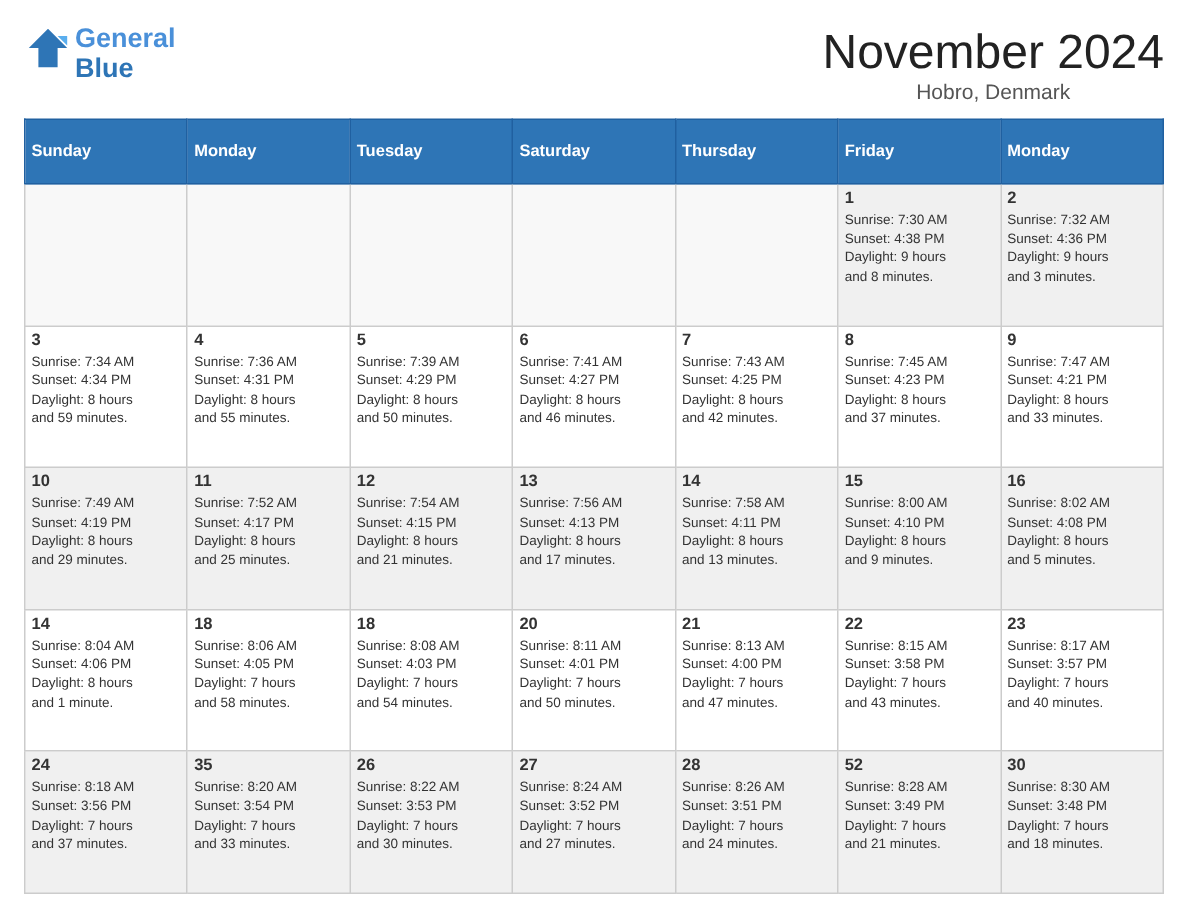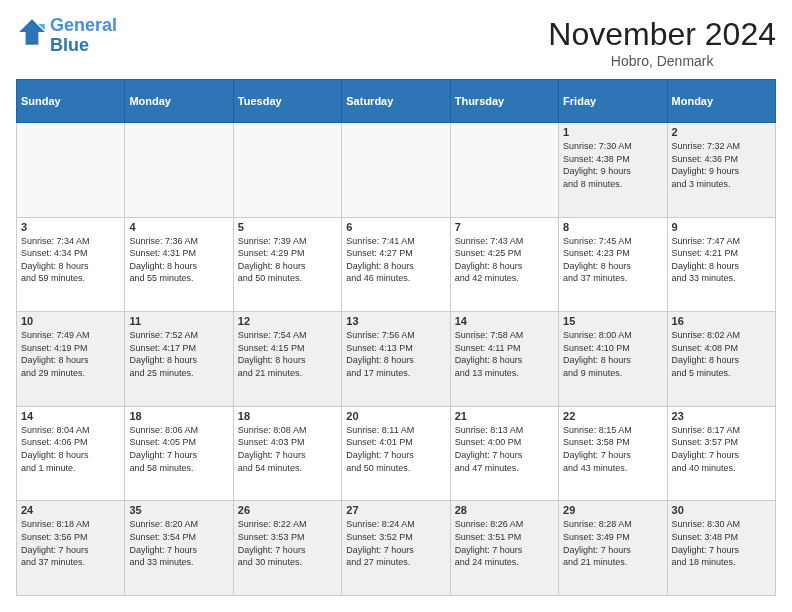--- a/index.html
+++ b/index.html
@@ -245,21 +245,21 @@
           </td>
           <td class="shaded">
             <span class="day-num">27</span>
             <div class="day-info">Sunrise: 8:24 AM<br>Sunset: 3:52 PM<br>Daylight: 7 hours<br>and 27 minutes.</div>
           </td>
           <td class="shaded">
             <span class="day-num">28</span>
             <div class="day-info">Sunrise: 8:26 AM<br>Sunset: 3:51 PM<br>Daylight: 7 hours<br>and 24 minutes.</div>
           </td>
           <td class="shaded">
-            <span class="day-num">29</span>
+            <span class="day-num">52</span>
             <div class="day-info">Sunrise: 8:28 AM<br>Sunset: 3:49 PM<br>Daylight: 7 hours<br>and 21 minutes.</div>
           </td>
           <td class="shaded">
             <span class="day-num">30</span>
             <div class="day-info">Sunrise: 8:30 AM<br>Sunset: 3:48 PM<br>Daylight: 7 hours<br>and 18 minutes.</div>
           </td>
         </tr>
       </tbody>
   </table>
 </div>

